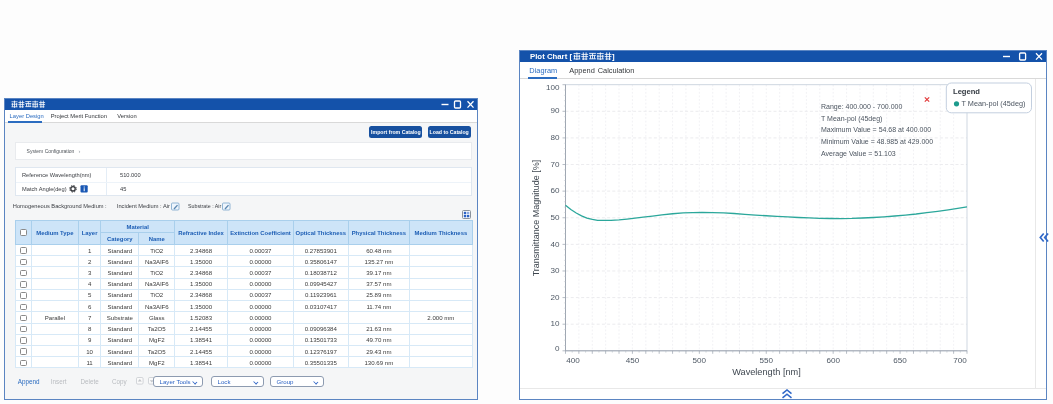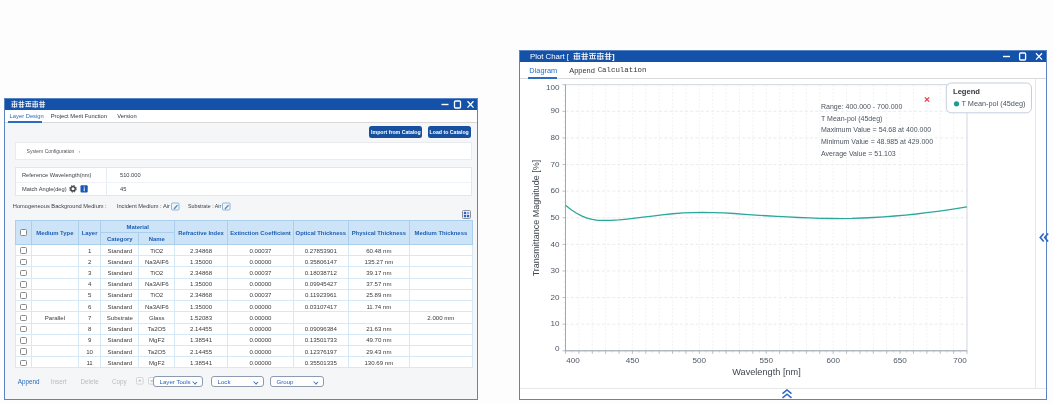--- a/index.html
+++ b/index.html
@@ -259,39 +259,39 @@
     <rect x="12.5" y="0.5" width="6.6" height="6.6" rx="1.2" fill="#fafafa" stroke="#c8cbd0" stroke-width="0.8"></rect>
     <path d="M15.8 5.6l-2-2.4h4z" fill="#c3c6ca"></path>
   </svg>
   <div class="ddl" style="left:147.6px; top:276.8px; width:50.2px;">Layer Tools<span class="ch"></span></div>
   <div class="ddl" style="left:205.6px; top:276.8px; width:53.4px;">Lock<span class="ch"></span></div>
   <div class="ddl" style="left:264.5px; top:276.8px; width:54px;">Group<span class="ch"></span></div>
 </div>
 
 <div class="win" style="left:519px; top:50px; width:528px; height:350px; background:#fff;">
   <div class="tbar">
-    <span style="position:absolute; left:10px; top:1px; color:#fff; font-weight:normal; font-size:7.8px;">Plot Chart [</span>
+    <span style="position:absolute; left:10px; top:1px; color:#fff; font-weight:bold; font-size:7.8px;">Plot Chart [</span>
     <svg width="50" height="11" style="position:absolute;left:52.5px;top:0">
           <path d="M0.5 2.6h6.8M0.5 5.2h6.8M0.5 8.0h6.8M3.9 1.4v7.6M1.5 3.9v4.1M6.3 3.9v4.1" stroke="#fff" stroke-width="0.85" fill="none"></path>
           <path d="M8.3 3.4h6.8M9.0 8.0h5.4M10.3 1.4v7.6M13.1 1.4v7.6M8.3 5.6h6.8" stroke="#fff" stroke-width="0.85" fill="none"></path>
           <path d="M16.1 2.4h6.8M16.1 7.8h6.8M19.5 2.4v5.4M17.5 4.6v3.1M21.5 4.6v3.1M16.1 4.4h6.8" stroke="#fff" stroke-width="0.85" fill="none"></path>
           <path d="M23.9 2.6h6.8M23.9 5.2h6.8M23.9 8.0h6.8M27.3 1.4v7.6M24.9 3.9v4.1M29.7 3.9v4.1" stroke="#fff" stroke-width="0.85" fill="none"></path>
           <path d="M31.7 3.4h6.8M32.4 8.0h5.4M33.7 1.4v7.6M36.5 1.4v7.6M31.7 5.6h6.8" stroke="#fff" stroke-width="0.85" fill="none"></path>
         </svg>
     <span style="position:absolute; left:92.0px; top:1px; color:#fff; font-weight:bold; font-size:7.8px;">]</span>
     <svg style="position:absolute;left:480px;top:0" width="46" height="11">
       <path d="M3 5.5h7" stroke="#fff" stroke-width="1.4"></path>
       <rect x="19.6" y="2" width="6" height="7" fill="none" stroke="#fff" stroke-width="1.3" rx="1"></rect>
       <path d="M36 2.2l6 6.4M42 2.2l-6 6.4" stroke="#fff" stroke-width="1.3"></path>
     </svg>
   </div>
   <div class="tabs" style="top:11px; height:17px; font-size:7.4px;">
     <span class="tab act" style="left:9.3px; top:4px;">Diagram</span>
     <span class="tab" style="left:49.3px; top:4px;">Append</span>
-    <span class="tab" style="left:77.7px; top:4px;font-family:Liberation Mono, monospace;">Calculation</span>
+    <span class="tab" style="left:77.7px; top:4px;">Calculation</span>
     <div style="position:absolute; left:8.4px; top:15px; width:29px; height:2px; background:#2b6cc0;"></div>
   </div>
   <svg width="516" height="308" viewBox="0 0 516 308" style="position:absolute;left:0;top:28px">
 <rect x="45.5" y="5.700000000000003" width="401.5" height="266.1" fill="#fff"></rect>
 <line x1="45.5" y1="245.19" x2="447.0" y2="245.19" stroke="#e6e6ea" stroke-width="0.8" stroke-dasharray="3 2.2"></line>
         <line x1="45.5" y1="218.58" x2="447.0" y2="218.58" stroke="#e6e6ea" stroke-width="0.8" stroke-dasharray="3 2.2"></line>
         <line x1="45.5" y1="191.97" x2="447.0" y2="191.97" stroke="#e6e6ea" stroke-width="0.8" stroke-dasharray="3 2.2"></line>
         <line x1="45.5" y1="165.36" x2="447.0" y2="165.36" stroke="#e6e6ea" stroke-width="0.8" stroke-dasharray="3 2.2"></line>
         <line x1="45.5" y1="138.75" x2="447.0" y2="138.75" stroke="#e6e6ea" stroke-width="0.8" stroke-dasharray="3 2.2"></line>
         <line x1="45.5" y1="112.14" x2="447.0" y2="112.14" stroke="#e6e6ea" stroke-width="0.8" stroke-dasharray="3 2.2"></line>

